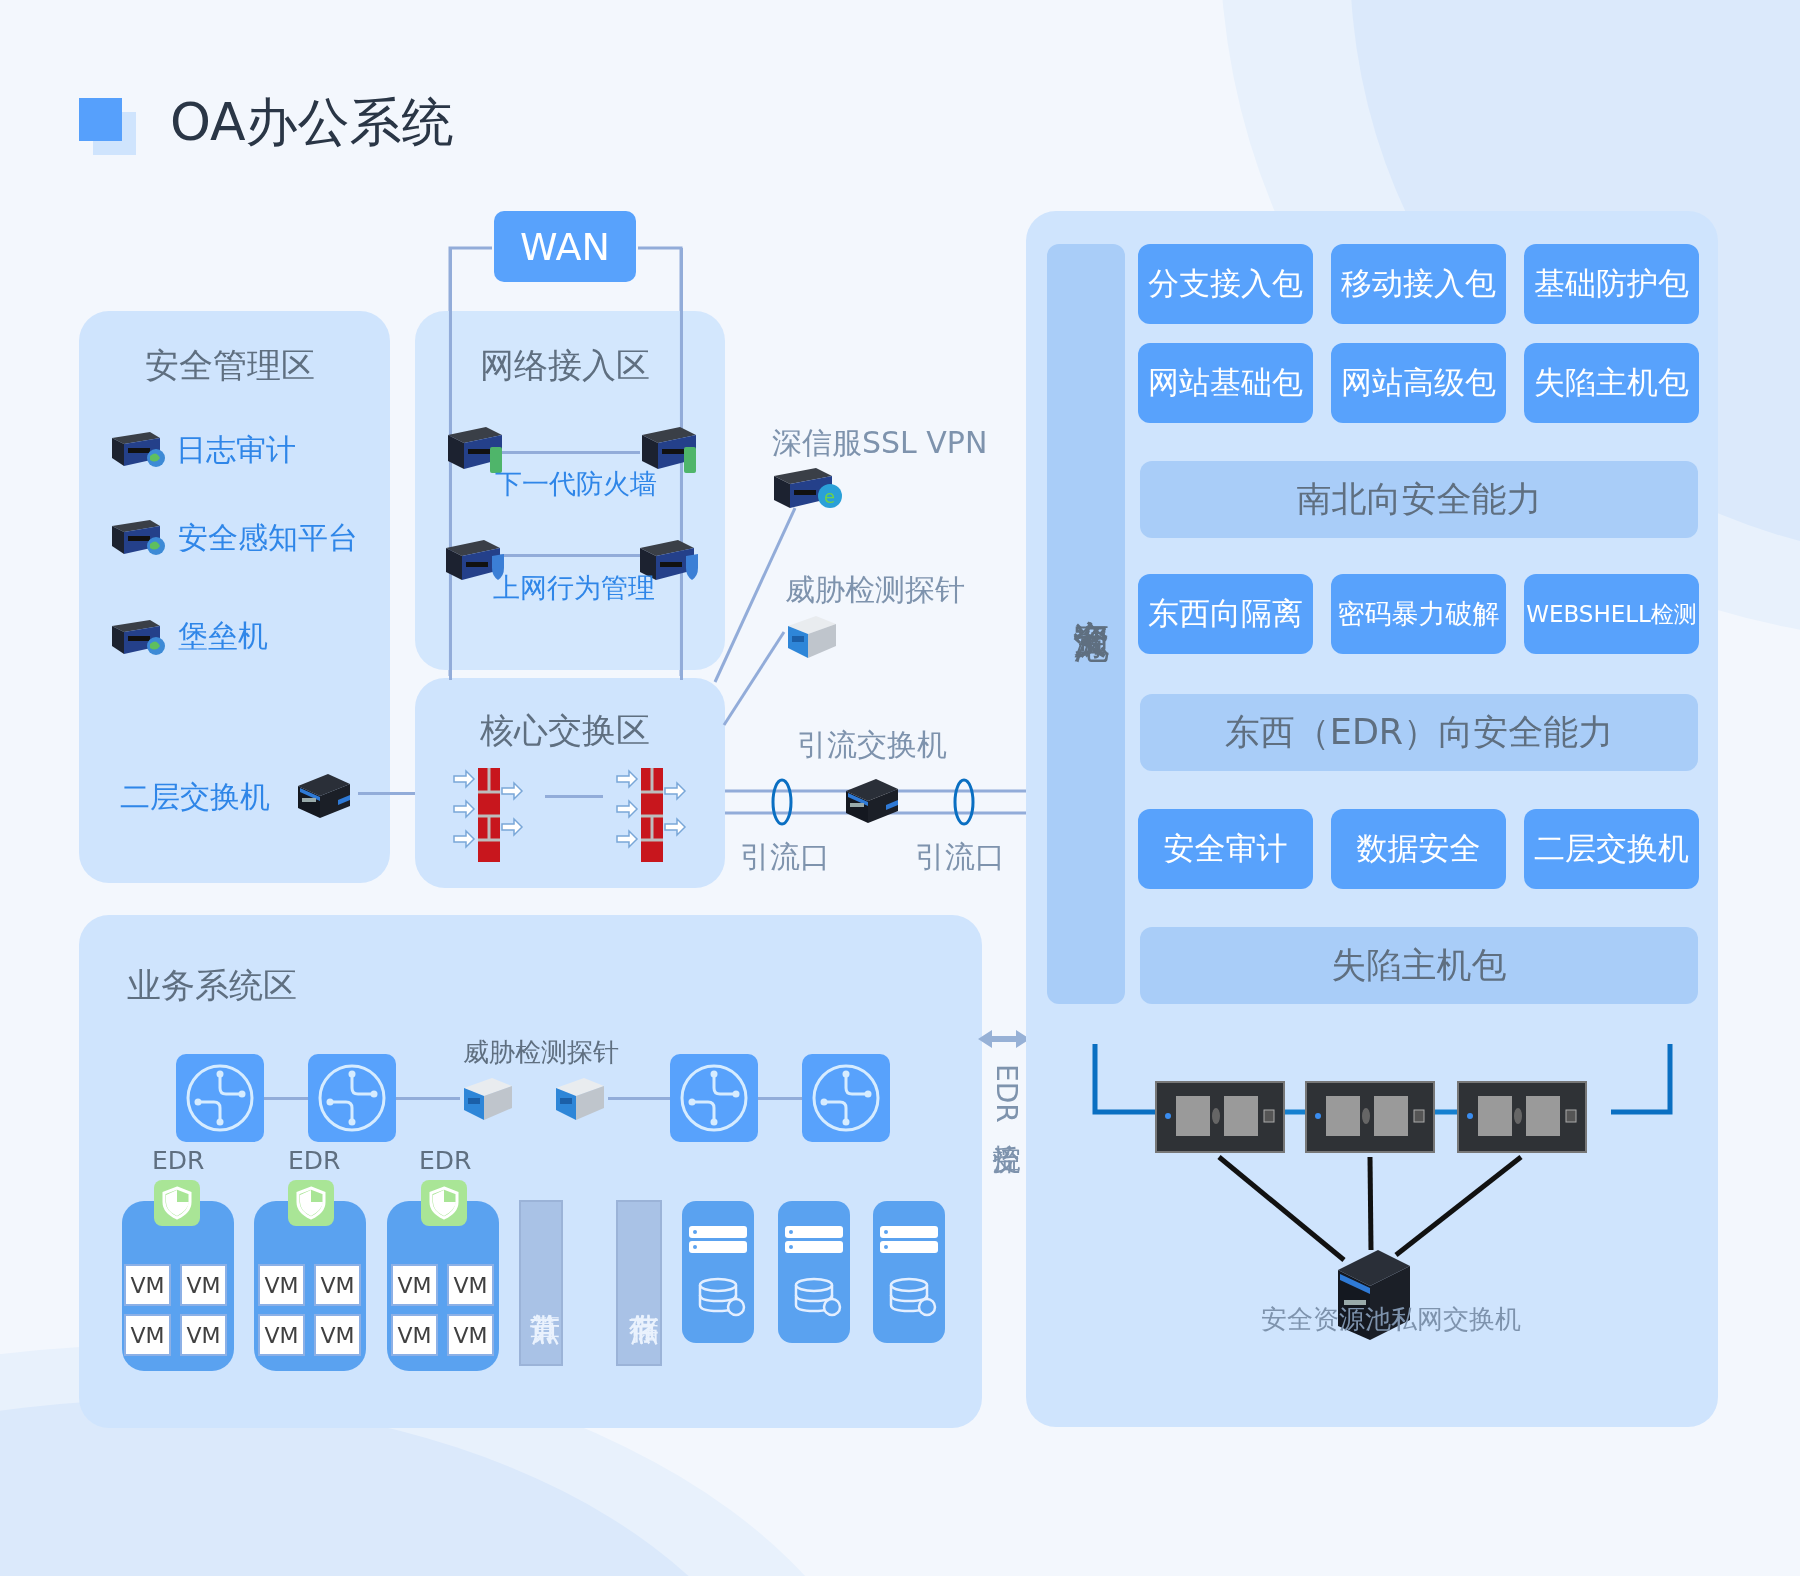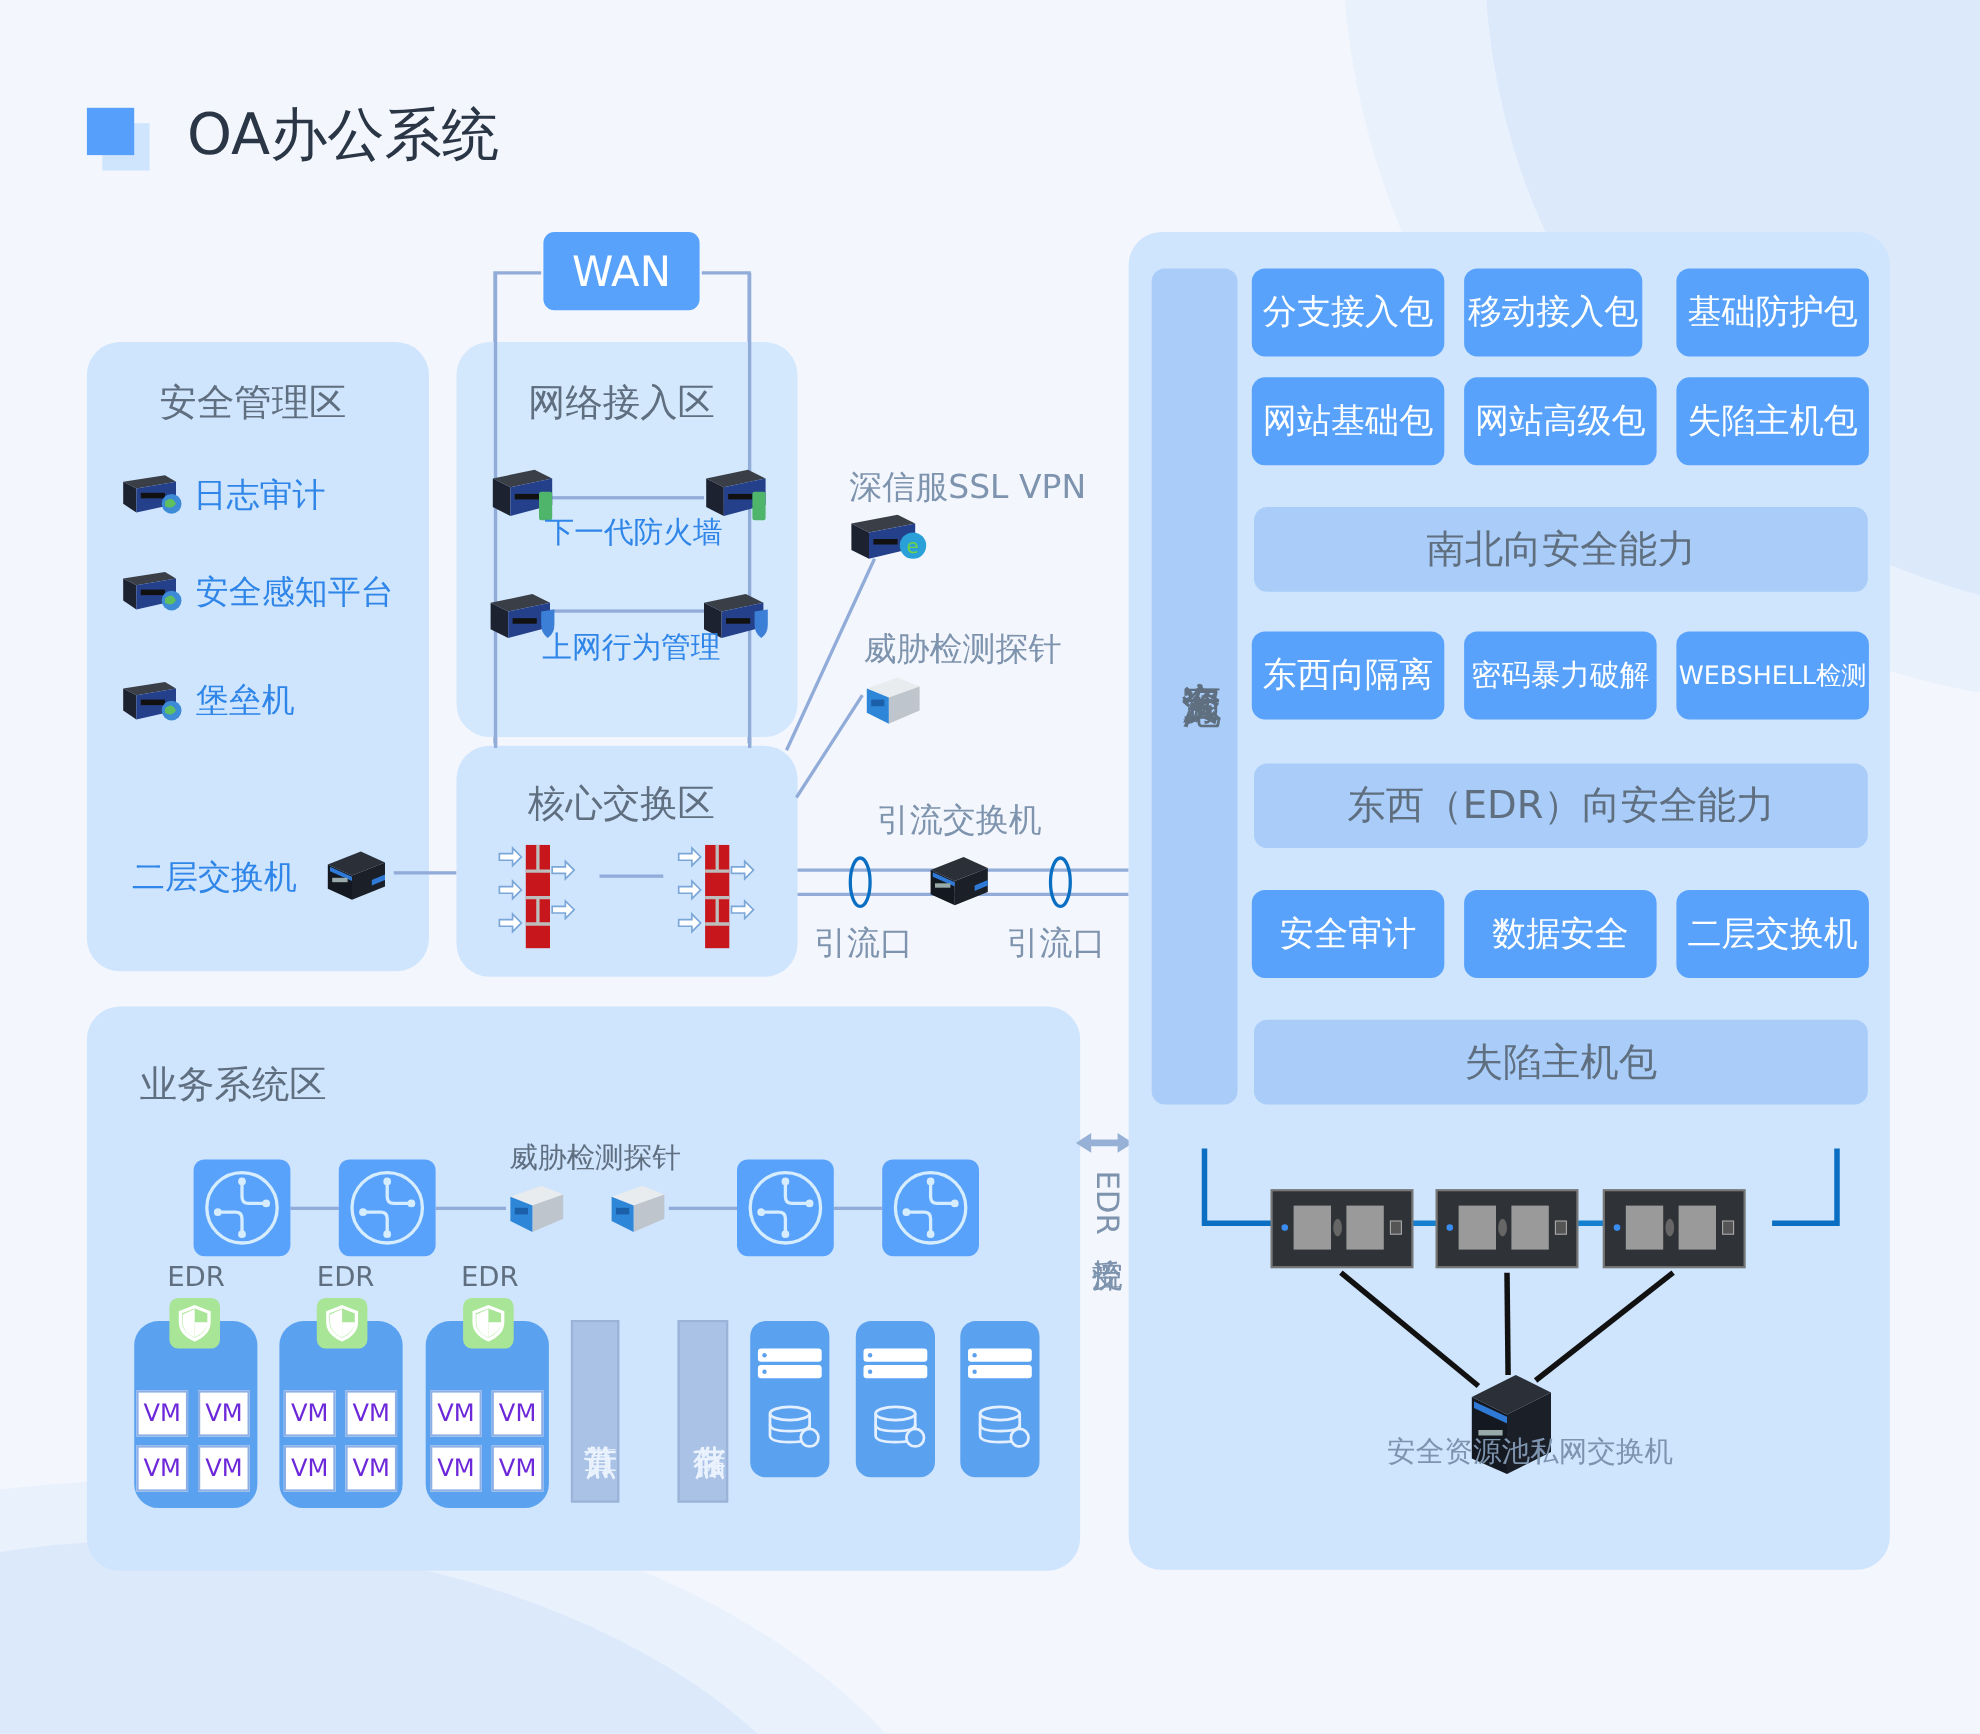--- a/index.html
+++ b/index.html
@@ -23,21 +23,21 @@
     position:absolute; background:#a9cdf8; border-radius:12px; color:#5f6f80;
     display:flex; align-items:center; justify-content:center; font-size:35px; white-space:nowrap;
   }
   .line { position:absolute; background:#92acd9; }
   .router {
     position:absolute; width:88px; height:88px; background:#58a2fc; border-radius:10px;
   }
   .router svg { position:absolute; left:0; top:0; }
   .vm-node { position:absolute; width:112px; height:170px; background:#5aa2f0; border-radius:22px; }
   .vm-cell {
-    position:absolute; width:47px; height:42px; background:#fff; color:#6d28d9;
+    position:absolute; width:47px; height:42px; background:#fff; color:#404040;
     font-size:22px; display:flex; align-items:center; justify-content:center;
     border:2px solid #8cb0e6; box-sizing:border-box;
   }
   .shield-badge { position:absolute; width:46px; height:46px; background:#a9e596; border-radius:8px; }
   .vtext-box {
     position:absolute; background:#a9c2e6; border:2px solid #9bb3d8; box-sizing:border-box;
     color:#eaf2fd; font-size:30px; line-height:32px; text-align:center; padding-top:14px;
   }
   .store-node { position:absolute; width:72px; height:142px; background:#5aa2f0; border-radius:14px; }
   .edr-lbl { position:absolute; color:#5f6f80; font-size:25px; }
@@ -443,21 +443,21 @@
     <polygon points="0,11 14,2 14,8 38,8 38,2 52,11 38,20 38,14 14,14 14,20" fill="#97b1d6"></polygon>
   </svg>
 </div>
 <div class="abs" style="left:987px; top:1064px; writing-mode:vertical-rl; color:#7e93ad; font-size:28px;">EDR受控流</div>
 
 <div class="zone" style="left:1026px; top:211px; width:692px; height:1216px;"></div>
 <div class="abs" style="left:1047px; top:244px; width:78px; height:760px; background:#a9cdf8; border-radius:12px;"></div>
 <div class="abs" style="left:1066px; top:590px; writing-mode:vertical-rl; color:#5f6f80; font-size:36px; letter-spacing:2px;">安全资源池</div>
 
 <div class="tile" style="left:1138px; top:244px; width:175px; height:80px;">分支接入包</div>
-<div class="tile" style="left:1331px; top:244px; width:162px; height:80px;">移动接入包</div>
+<div class="tile" style="left:1331px; top:244px; width:175px; height:80px;">移动接入包</div>
 <div class="tile" style="left:1524px; top:244px; width:175px; height:80px;">基础防护包</div>
 <div class="tile" style="left:1138px; top:343px; width:175px; height:80px;">网站基础包</div>
 <div class="tile" style="left:1331px; top:343px; width:175px; height:80px;">网站高级包</div>
 <div class="tile" style="left:1524px; top:343px; width:175px; height:80px;">失陷主机包</div>
 
 <div class="wide" style="left:1140px; top:461px; width:558px; height:77px;">南北向安全能力</div>
 
 <div class="tile" style="left:1138px; top:574px; width:175px; height:80px;">东西向隔离</div>
 <div class="tile" style="left:1331px; top:574px; width:175px; height:80px; font-size:27px;">密码暴力破解</div>
 <div class="tile small" style="left:1524px; top:574px; width:175px; height:80px;">WEBSHELL检测</div>

